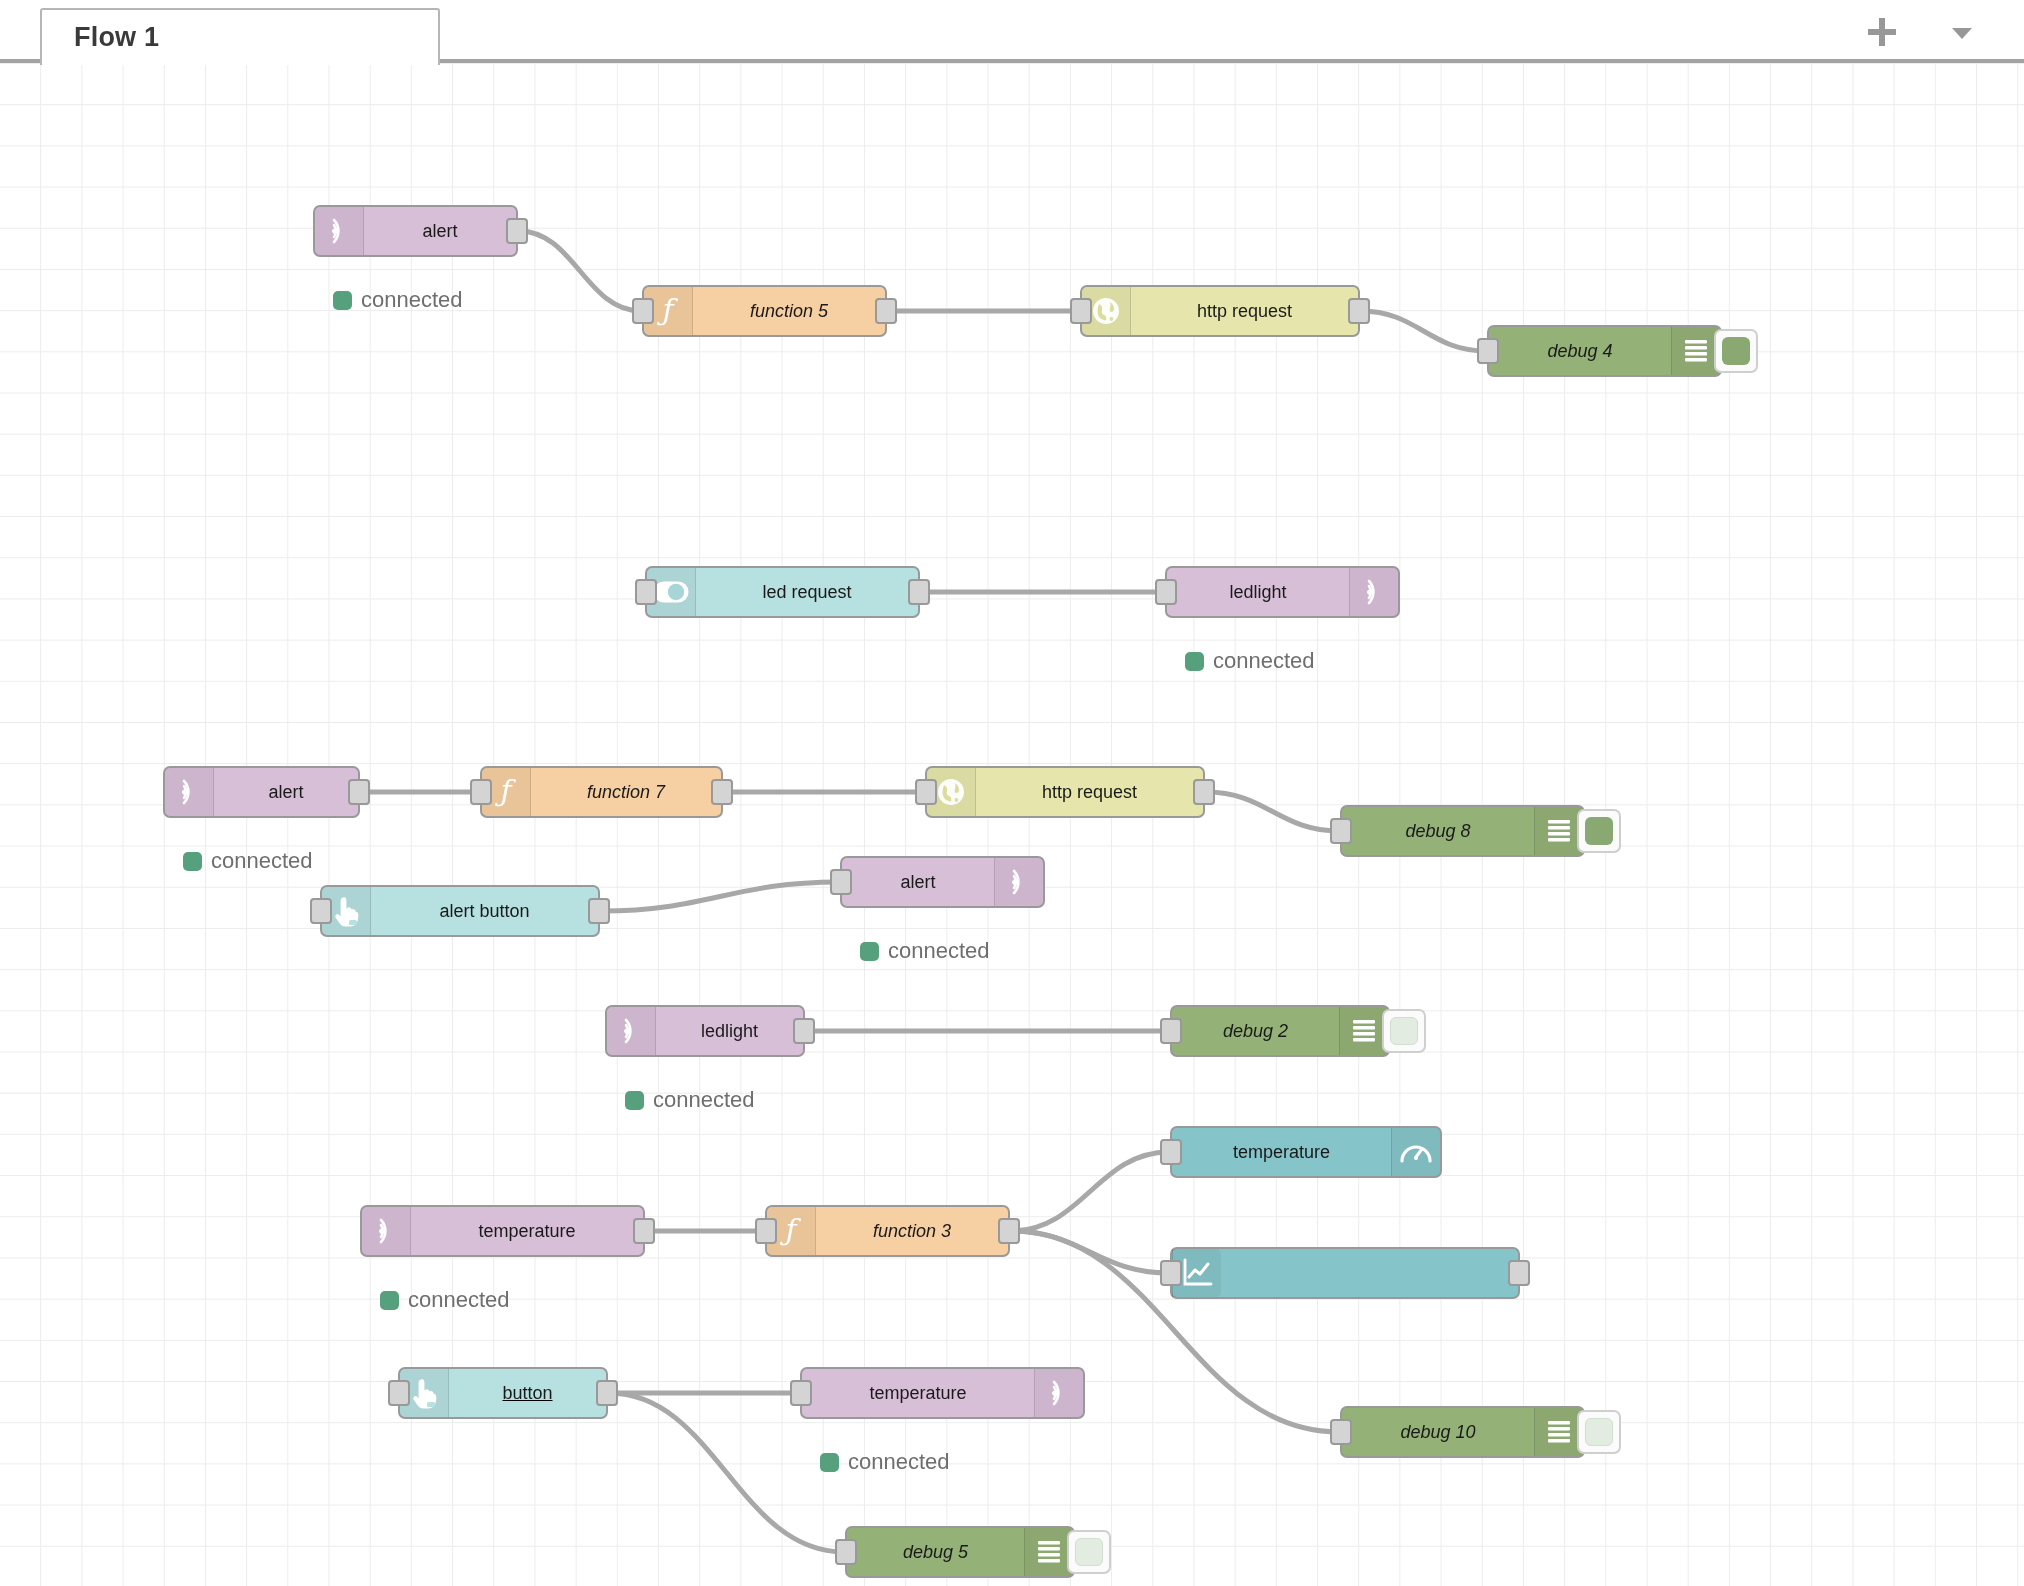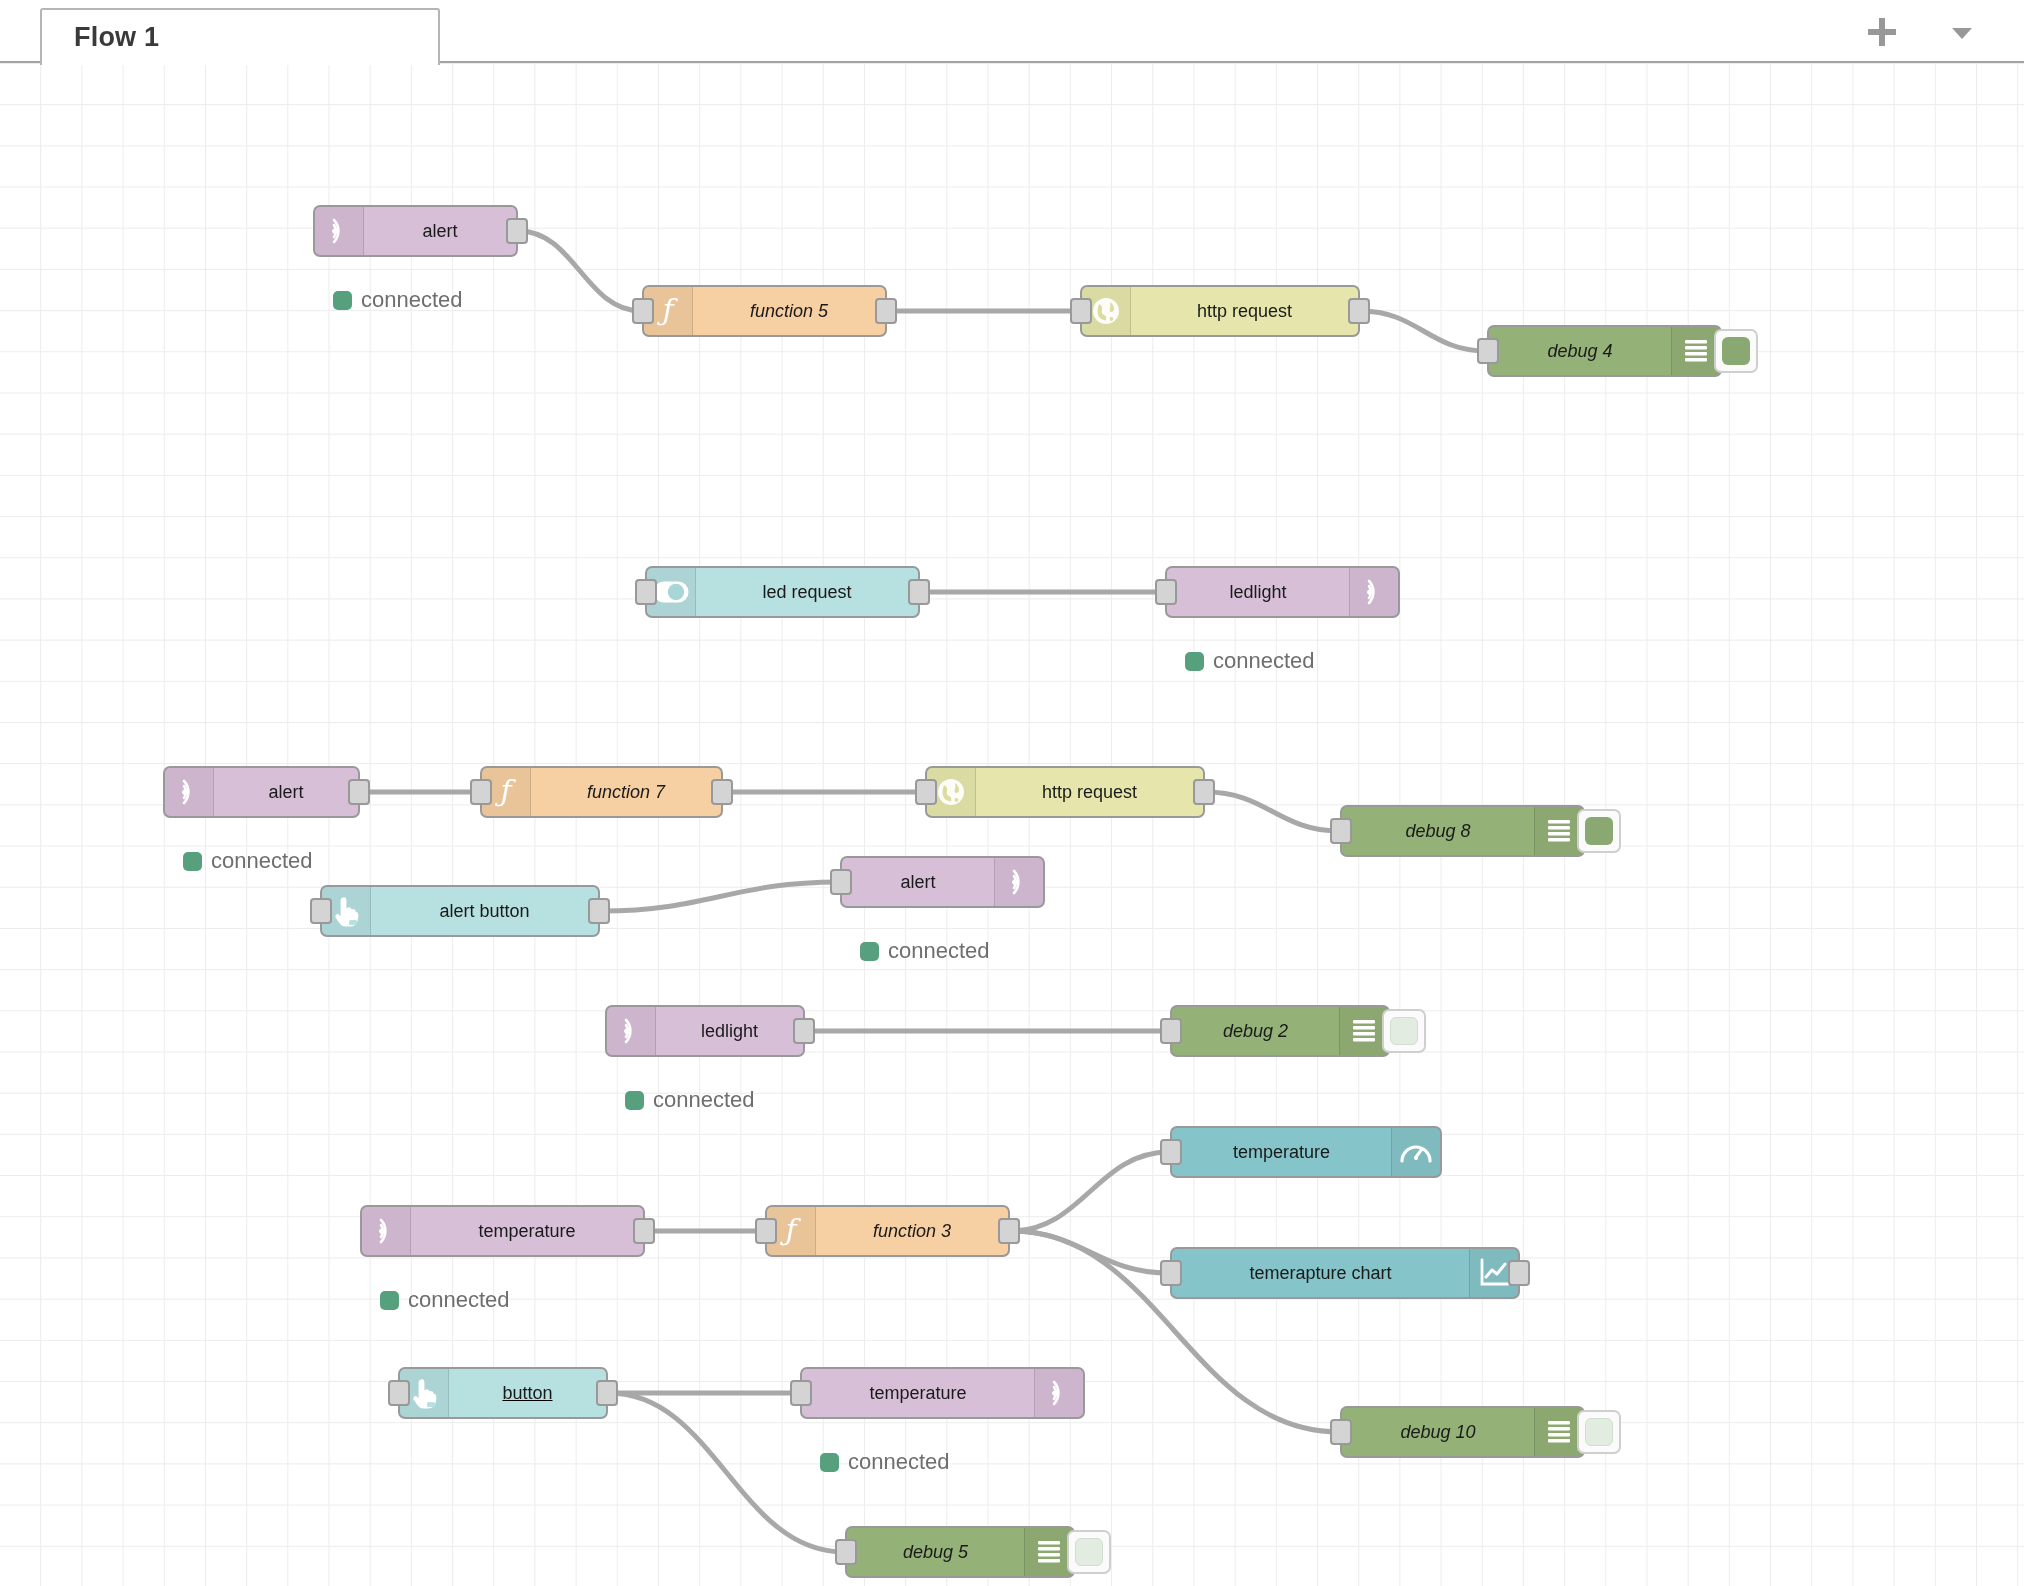--- a/index.html
+++ b/index.html
@@ -16,21 +16,21 @@
     background: #fff;
   }
 
   
   #tabbar {
     position: absolute;
     left: 0; top: 0;
     width: 2024px;
     height: 63px;
     background: #ffffff;
-    border-bottom: 2px solid #a3a3a3;
+    border-bottom: 4px solid #a3a3a3;
     box-sizing: border-box;
     z-index: 40;
   }
   #tab-flow1 {
     position: absolute;
     left: 40px;
     top: 8px;
     width: 400px;
     height: 57px;
     background: #fff;
@@ -514,23 +514,20 @@
               <text x="17" y="27" font-family="DejaVu Serif, serif" font-size="30" font-style="italic" fill="#ffffff" text-anchor="middle">ƒ</text>
             </svg>
           </div>
           <div class="nbody">
             <span class="nlabel">function 3</span>
           </div>
           <div class="port in"></div>
           <div class="port out"></div>
         </div>
         <div class="node c-gauge" style="left: 1170px; top: 1184px; width: 350px;">
-          <div class="nbody">
-            <span class="nlabel">temerapture chart</span>
-          </div>
           <div class="iconbox right">
             <svg width="34" height="32" viewBox="0 0 34 32">
               <path d="M5 3 V27 H31" fill="none" stroke="#ffffff" stroke-width="2.8" stroke-linecap="round"></path>
               <path d="M9 20 L15 13 L20 17 L28 7" fill="none" stroke="#ffffff" stroke-width="3" stroke-linecap="round" stroke-linejoin="round"></path>
             </svg>
           </div>
           <div class="port in"></div>
           <div class="port out"></div>
         </div>
         <div class="node c-dash" style="left: 398px; top: 1304px; width: 210px; text-decoration: underline;">

